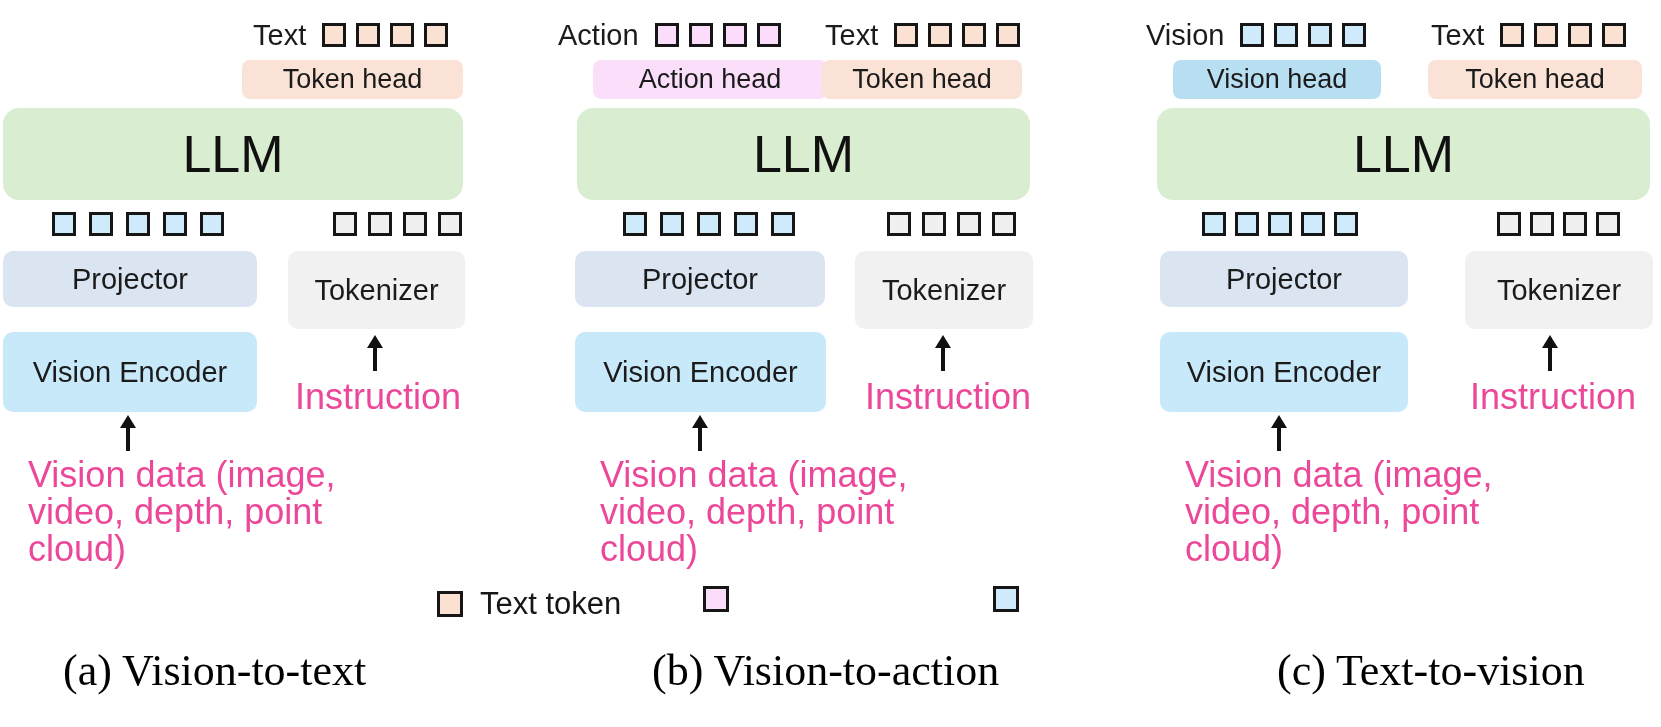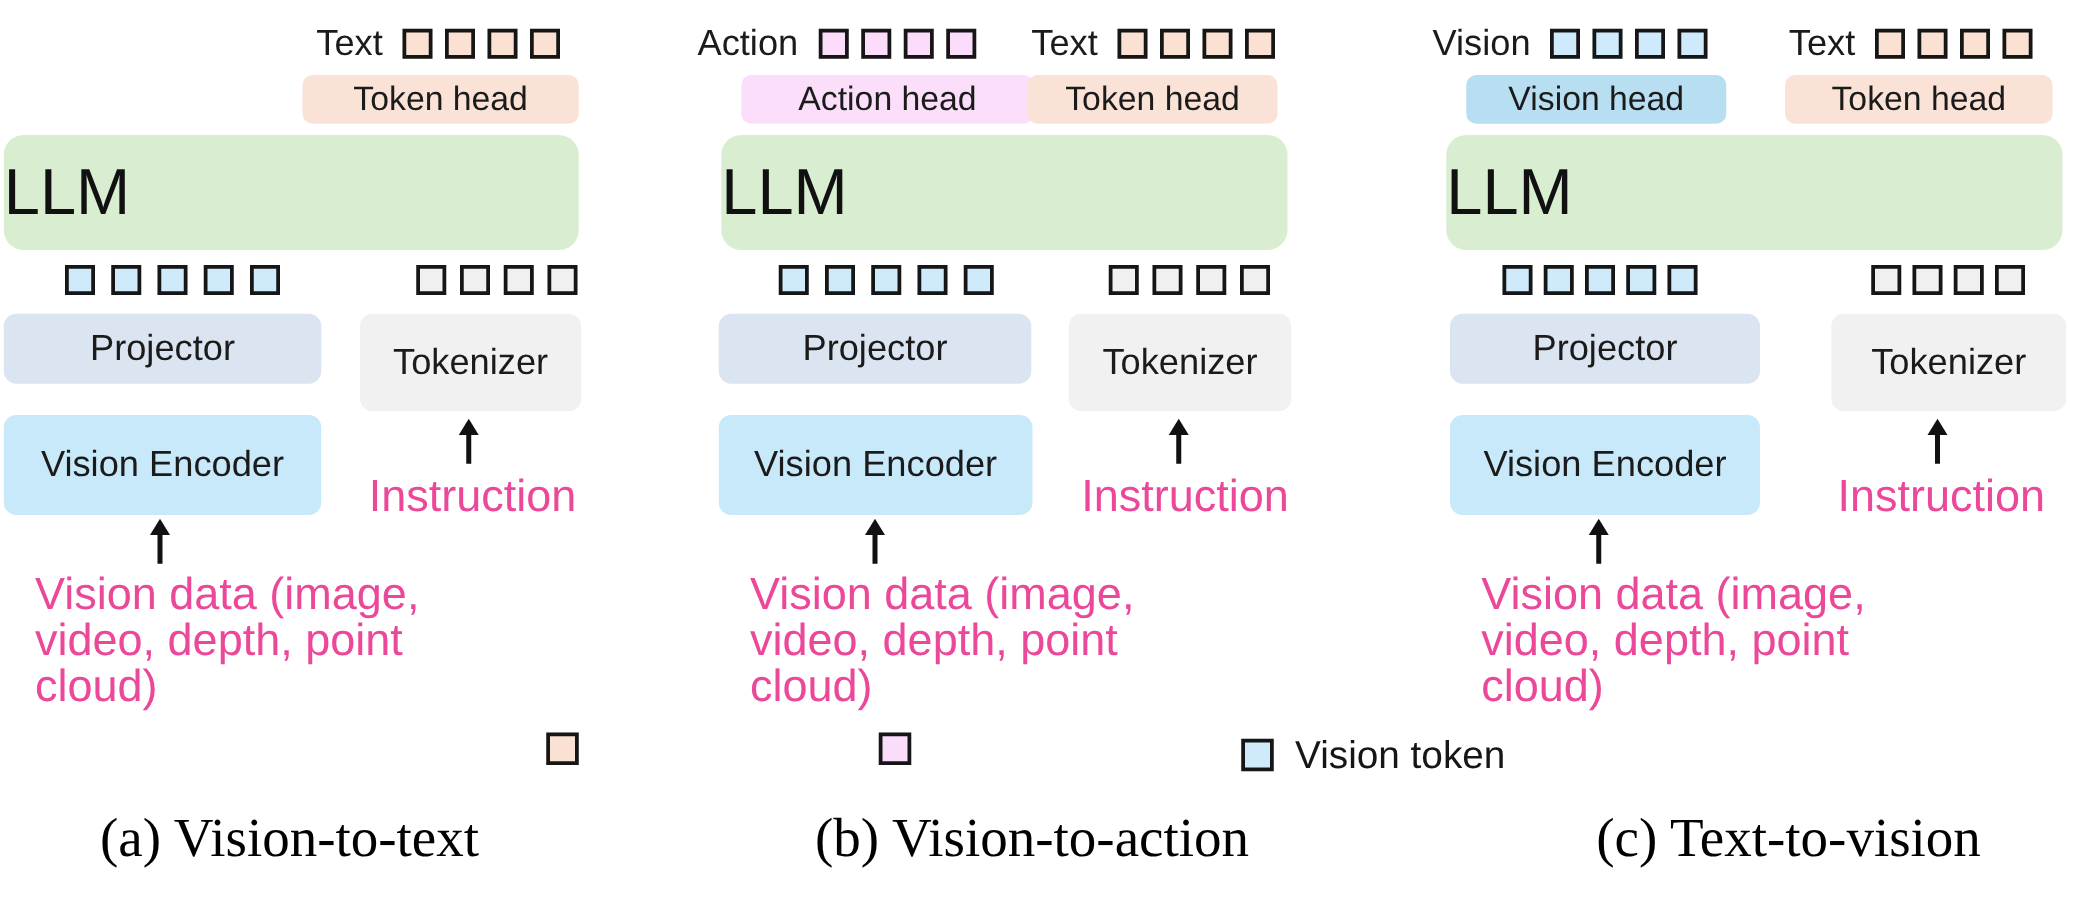--- a/index.html
+++ b/index.html
@@ -17,21 +17,21 @@
   .top-group { position:absolute; top:18px; height:34px; display:flex; align-items:center; gap:10px; }
   .top-group .lbl { font-size:29px; margin-right:6px; white-space:nowrap; }
   
   .head { position:absolute; top:60px; height:39px; border-radius:8px;
           display:flex; align-items:center; justify-content:center; font-size:27px; }
   .bg-token-head  { background:var(--token-head-bg); }
   .bg-action-head { background:var(--action-head-bg); }
   .bg-vision-head { background:var(--vision-head-bg); }
   
   .llm { position:absolute; top:108px; height:92px; border-radius:16px; background:var(--llm-bg);
-         display:flex; align-items:center; font-size:52px; color:#111; }
+         display:flex; align-items:center; justify-content:center; font-size:52px; color:#111; }
   
   .tokrow { position:absolute; top:212px; display:flex; }
   
   .box { position:absolute; border-radius:10px; display:flex; align-items:center; justify-content:center; font-size:29px; }
   .projector      { top:251px; height:56px; background:var(--projector-bg); }
   .tokenizer      { top:251px; height:78px; background:var(--tokenizer-bg); }
   .vision-encoder { top:332px; height:80px; background:var(--vision-encoder-bg); }
   
   .arrow-up { position:absolute; width:4px; height:24px; background:#111; }
   .arrow-up::before { content:""; position:absolute; left:-6px; top:-12px; width:0; height:0;
@@ -86,21 +86,21 @@
     <div class="box tokenizer" style="left:288px; width:177px;">
       <span>Tokenizer</span>
     </div>
     <div class="box vision-encoder" style="left:3px; width:254px;">
       <span>Vision Encoder</span>
     </div>
     <div class="arrow-up" style="left:373px; top:347px;"></div>
     <div class="flow-label instruction" style="left:295px;">Instruction</div>
     <div class="arrow-up" style="left:126px; top:427px;"></div>
     <div class="flow-label vision-data" style="left:28px;">Vision data (image, video, depth, point cloud)</div>
-    <div class="caption" style="left:80px;text-align:center;">(a) Vision-to-text</div>
+    <div class="caption" style="left:63px;text-align:center;">(a) Vision-to-text</div>
   </section>
 
   <section>
     <div class="top-group" style="left:558px;">
       <span class="lbl">Action</span>
       <span class="sq c-action"></span>
       <span class="sq c-action"></span>
       <span class="sq c-action"></span>
       <span class="sq c-action"></span>
     </div>
@@ -198,23 +198,23 @@
     <div class="arrow-up" style="left:1548px; top:347px;"></div>
     <div class="flow-label instruction" style="left:1470px;">Instruction</div>
     <div class="arrow-up" style="left:1277px; top:427px;"></div>
     <div class="flow-label vision-data" style="left:1185px;">Vision data (image, video, depth, point cloud)</div>
     <div class="caption" style="left:1277px;">(c) Text-to-vision</div>
   </section>
 
   <section>
     <div class="legend-item" style="left:437px;">
       <span class="sq c-text"></span>
+      <span>Text token</span>
     </div>
     <div class="legend-item" style="left:703px;">
       <span class="sq c-action"></span>
     </div>
     <div class="legend-item" style="left:993px;">
       <span class="sq c-vision"></span>
-      <span>Vision token</span>
     </div>
   </section>
 
 </div>
 
 </body></html>

